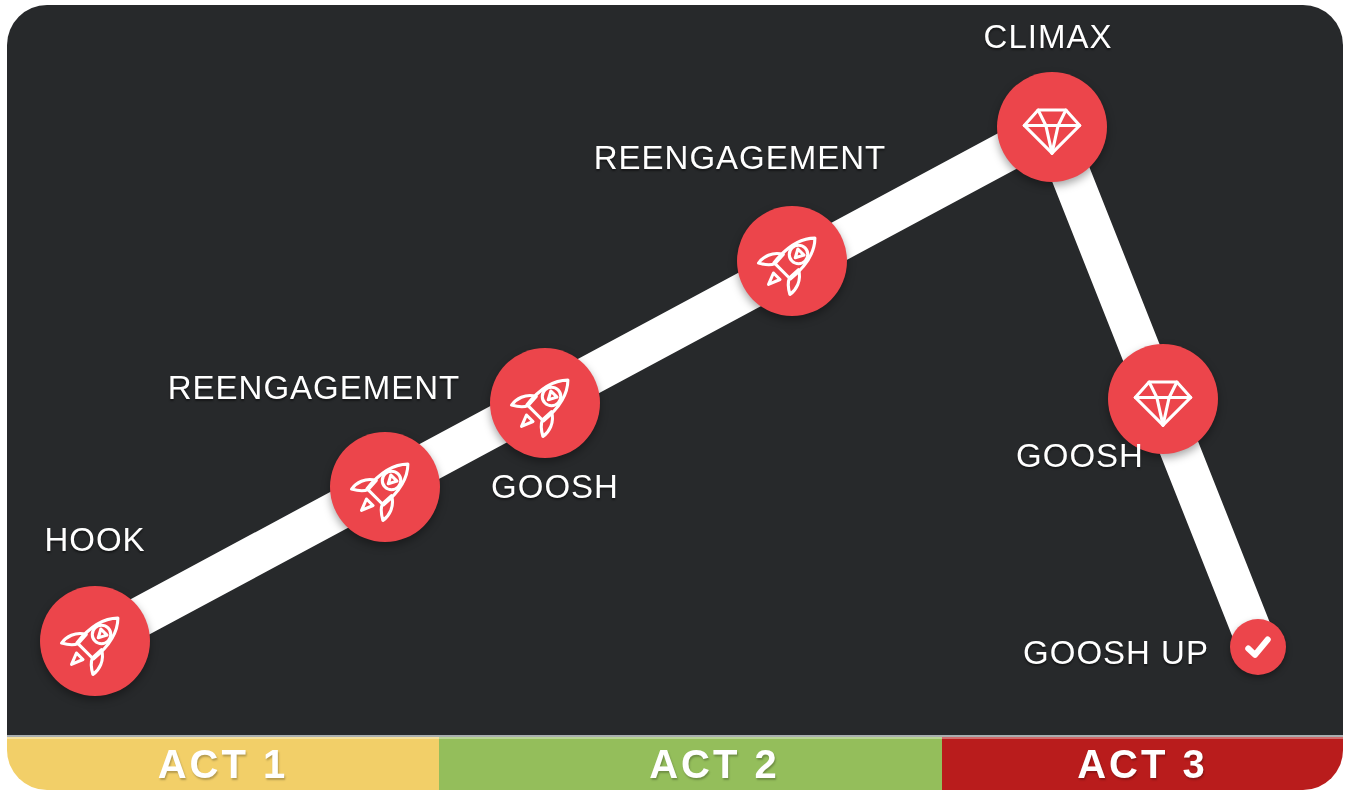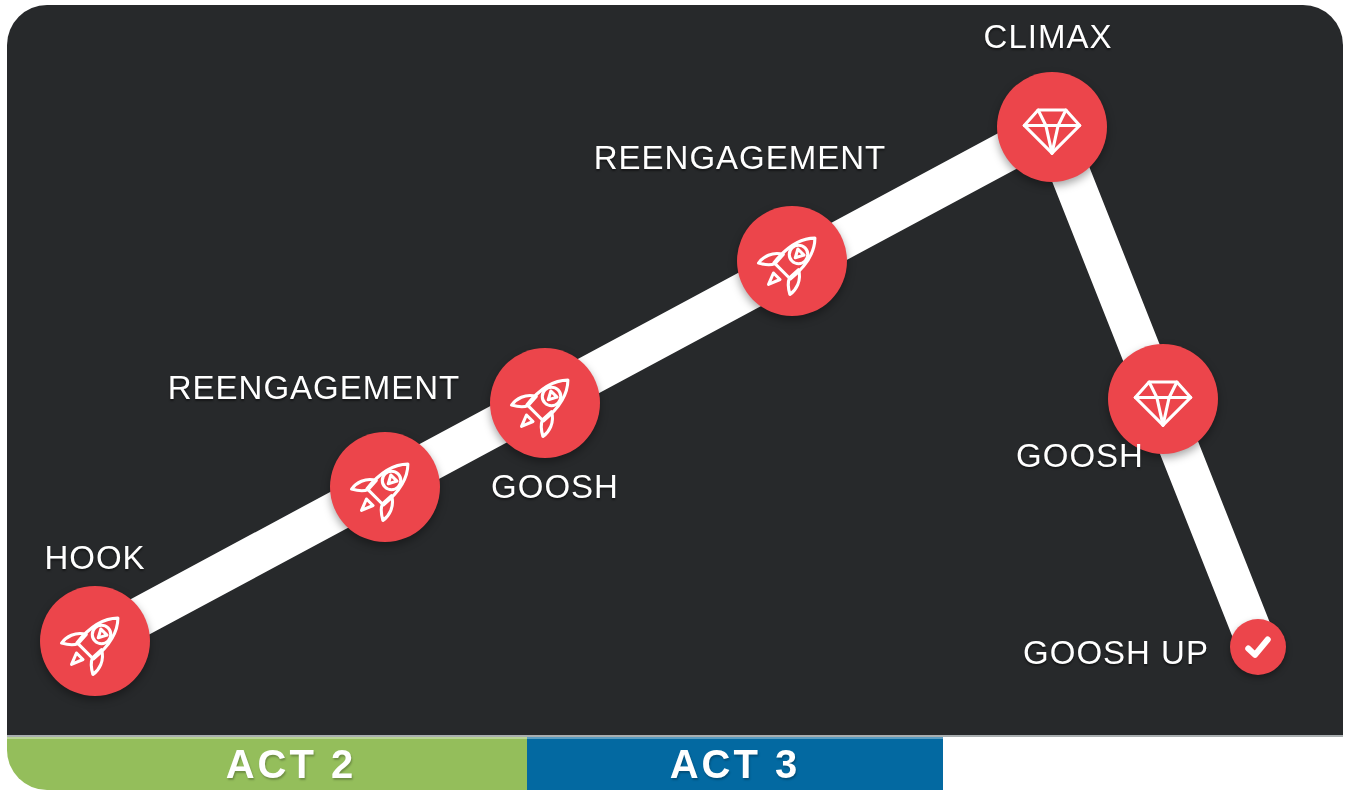--- a/index.html
+++ b/index.html
@@ -141,30 +141,33 @@
   </div>
 
   <div class="node small" style="left:1230px;top:619px">
     <span class="icon">
       <svg class="glyph" width="36" height="36" viewBox="0 0 48 48" stroke-width="8">
         <path d="M11 26 L20 34.5 L37 14"></path>
       </svg>
     </span>
   </div>
 
-  <div class="node-label" style="left:95px;top:541px">HOOK</div>
+  <div class="node-label" style="left:95px;top:523px">HOOK</div>
   <div class="node-label" style="left:314px;top:371px">REENGAGEMENT</div>
   <div class="node-label" style="left:555px;top:470px">GOOSH</div>
   <div class="node-label" style="left:740px;top:141px">REENGAGEMENT</div>
   <div class="node-label" style="left:1048px;top:20px">CLIMAX</div>
   <div class="node-label" style="left:1080px;top:439px">GOOSH</div>
   <div class="node-label" style="left:1116px;top:636px">GOOSH UP</div>
 
   <div class="act-bar">
+    <div class="act-seg s1" style="background-color: rgb(242, 207, 104);">
+      <span class="act-label">ACT 1</span>
+    </div>
     <div class="act-seg s2" style="background-color: rgb(148, 190, 91);">
       <span class="act-label">ACT 2</span>
     </div>
-    <div class="act-seg s3" style="background-color: #0369a1;">
+    <div class="act-seg s3" style="background-color: #b91c1c;">
       <span class="act-label">ACT 3</span>
     </div>
   </div>
 
 </div>
 
 </body></html>

